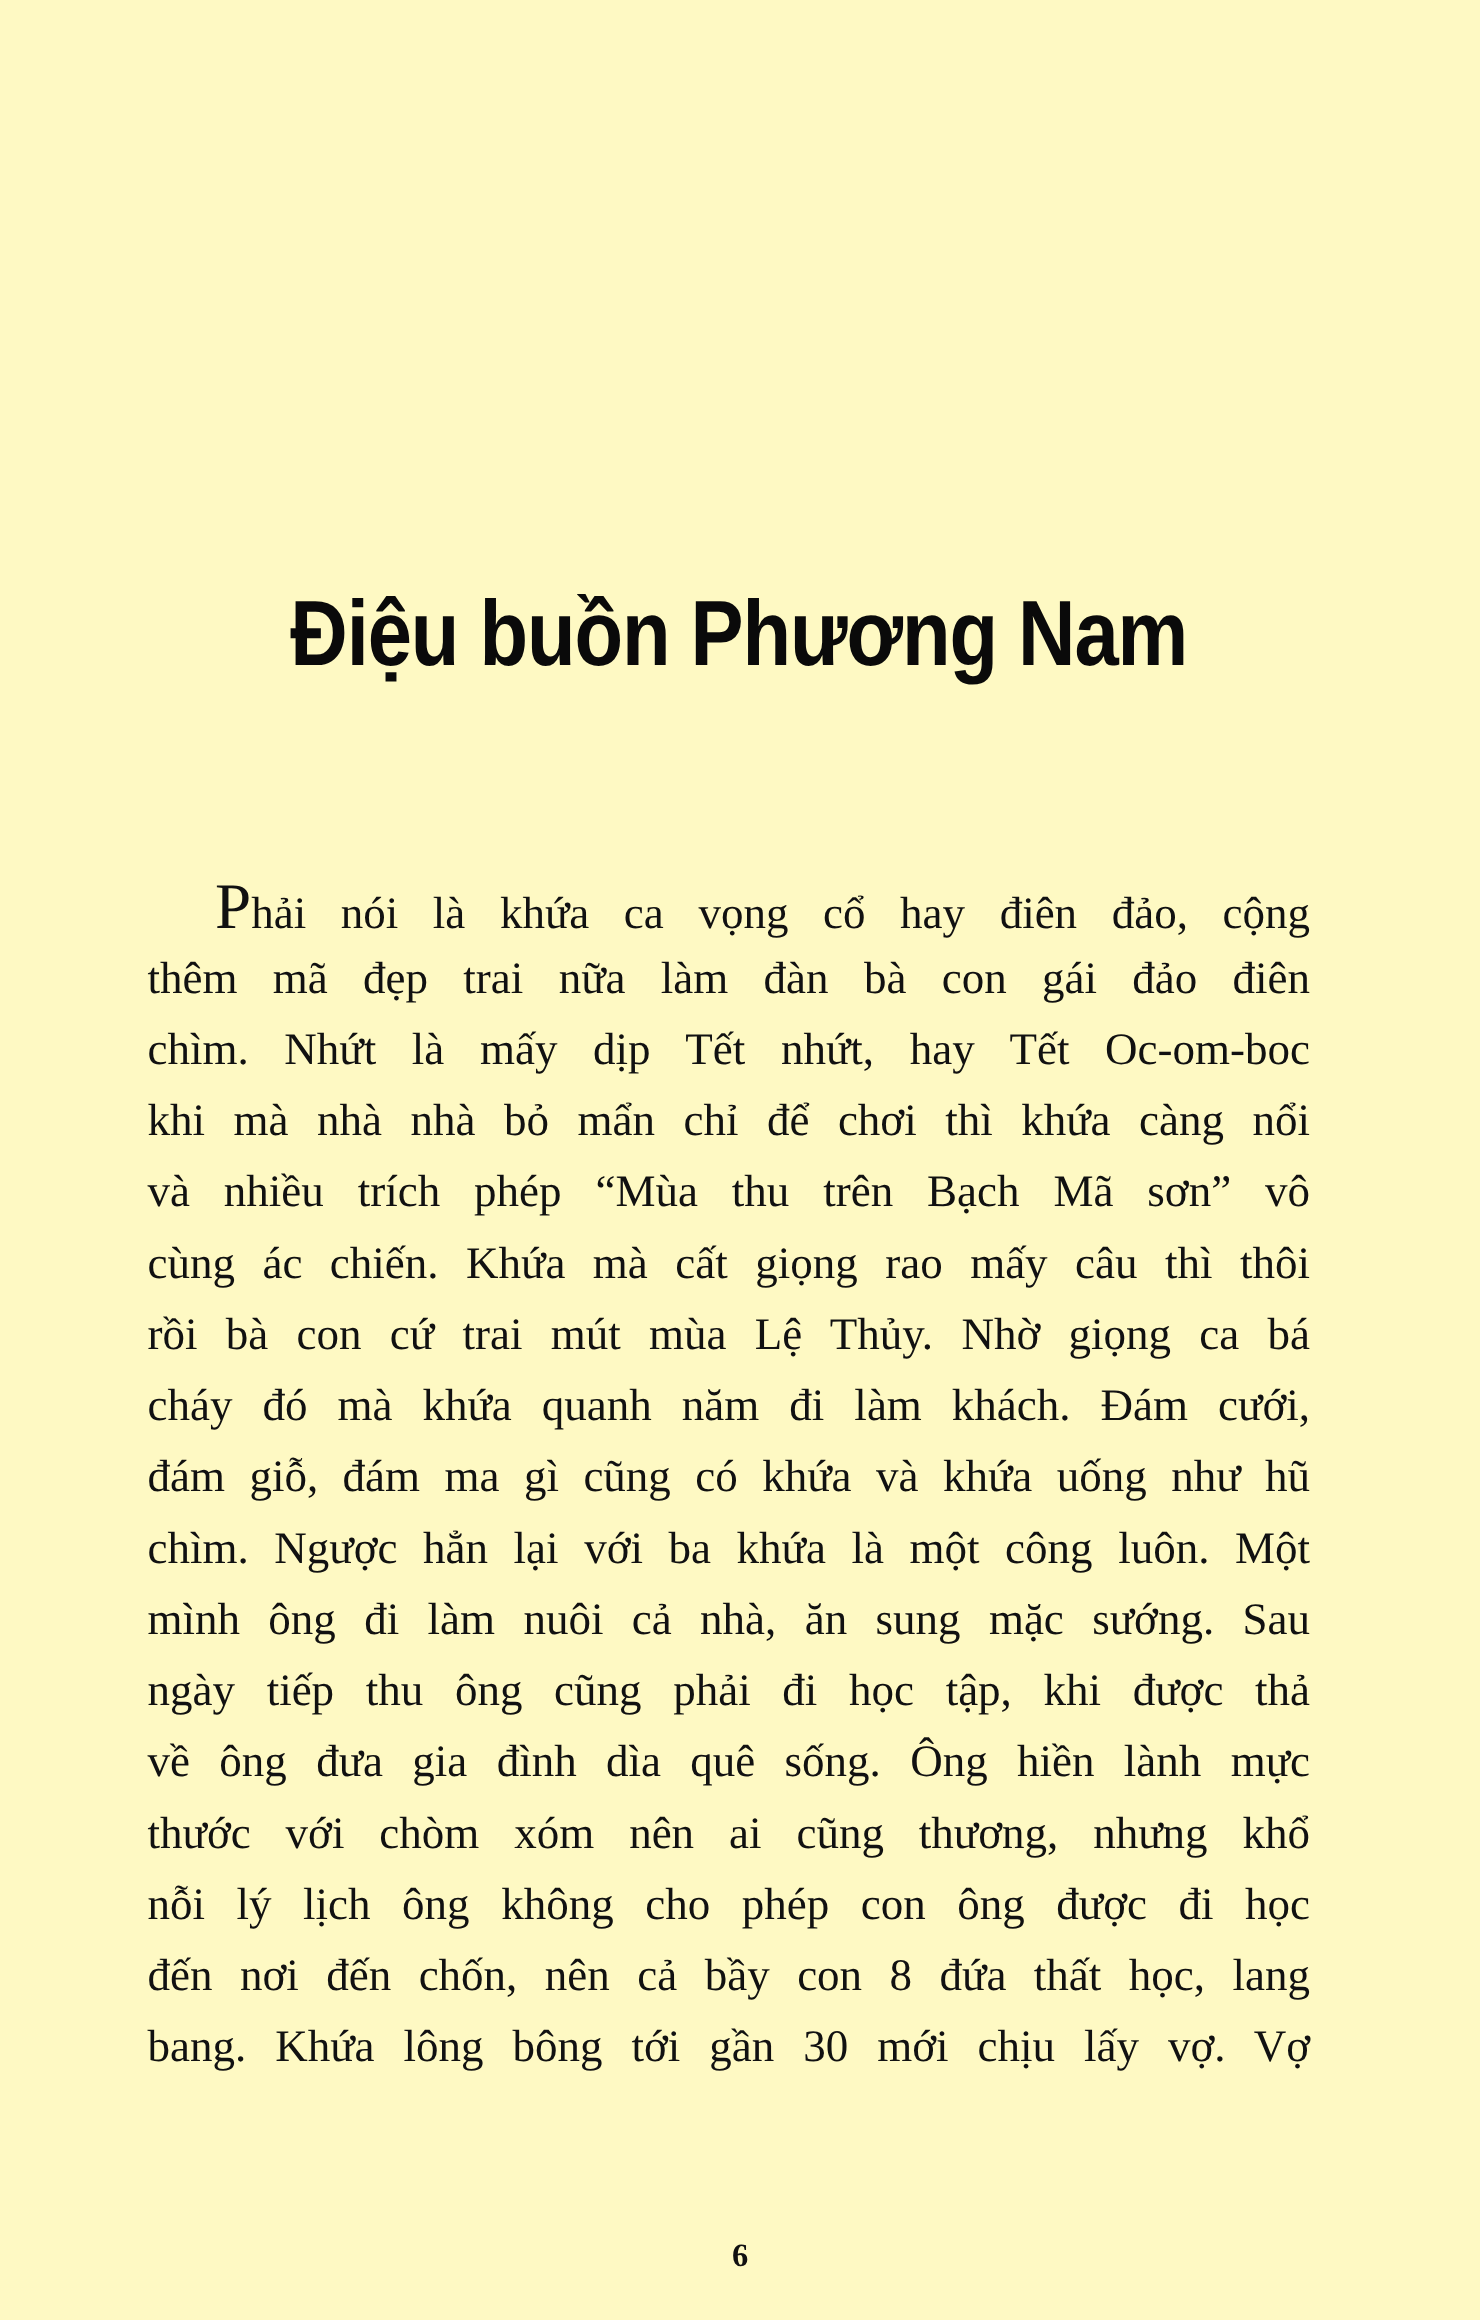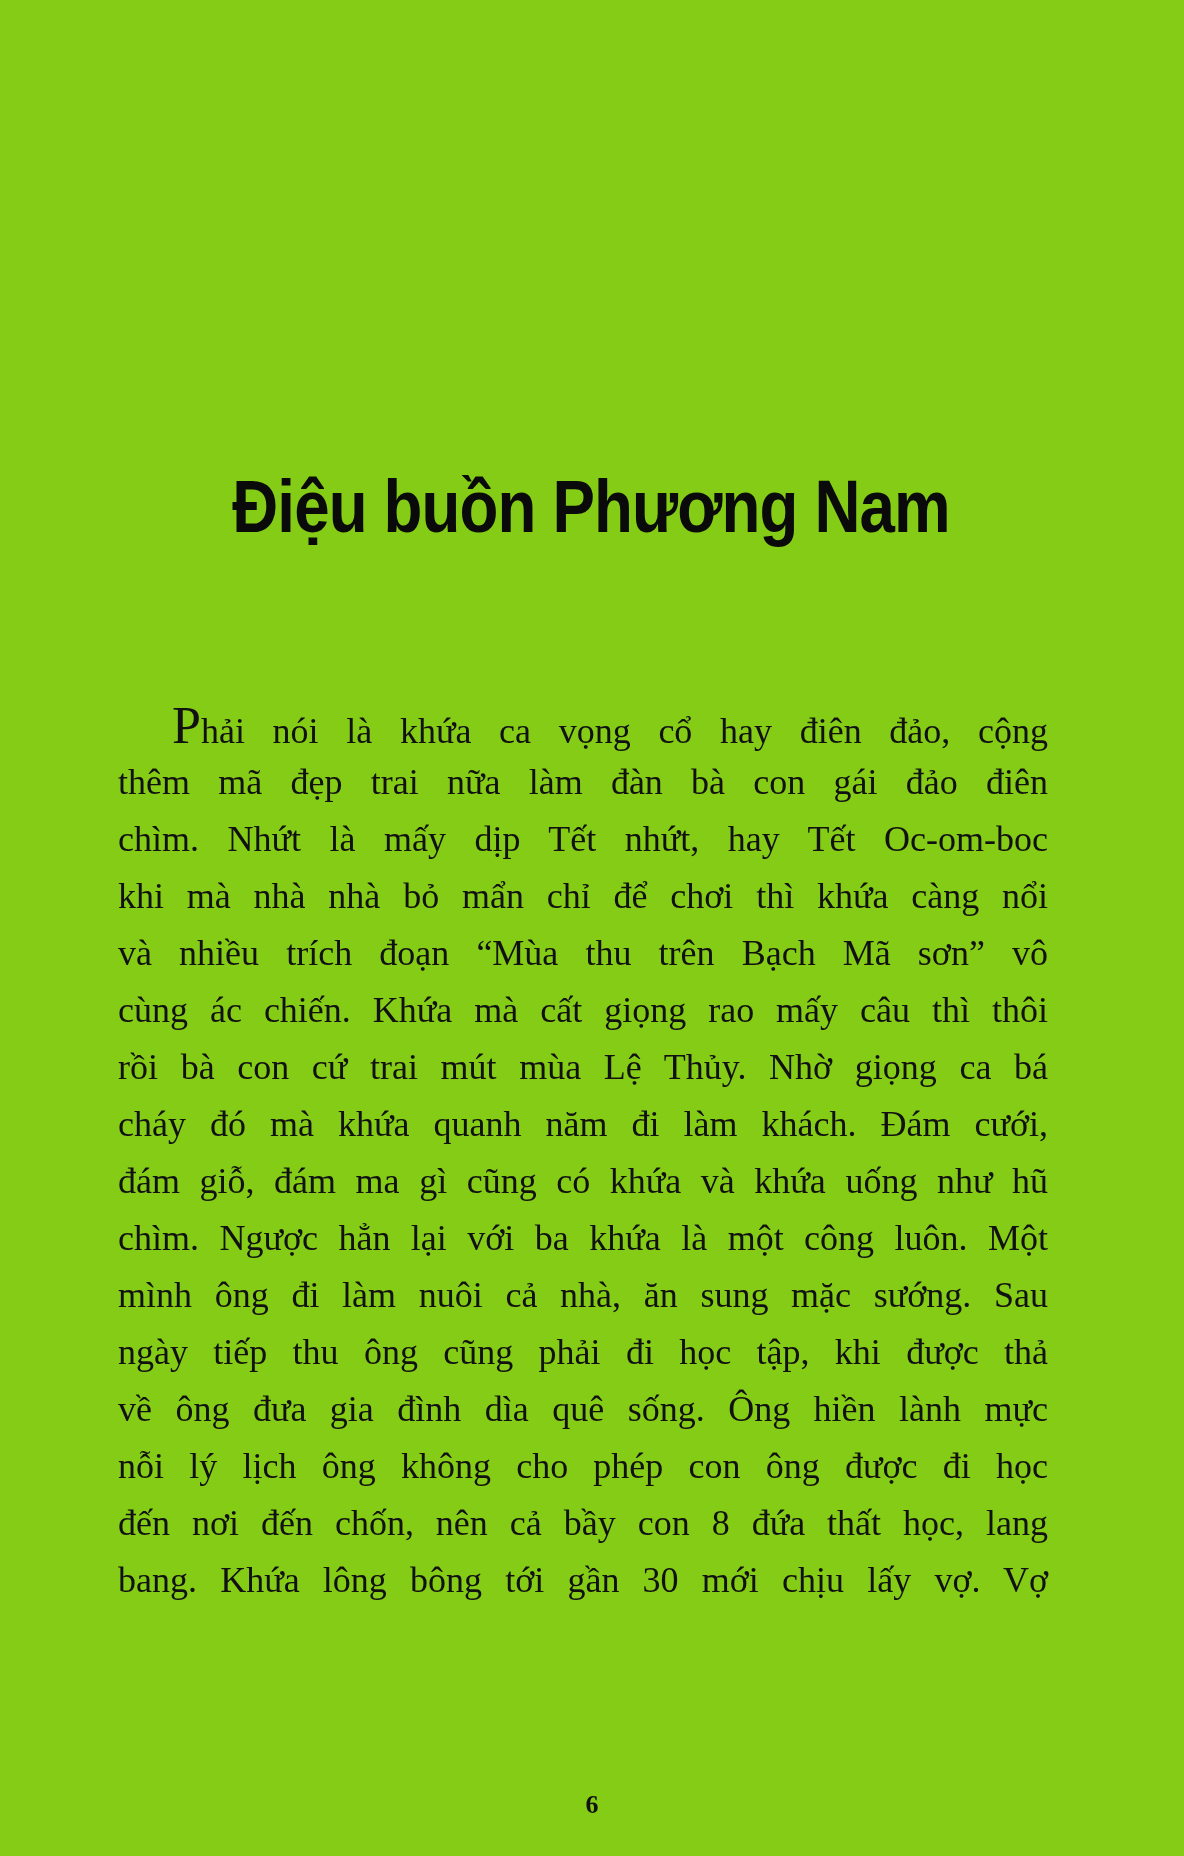--- a/index.html
+++ b/index.html
@@ -13,21 +13,21 @@
       position: relative;
       overflow: hidden;
       color: #111111;
       font-family: "Liberation Serif", "DejaVu Serif", serif;
     }
     .page {
       position: absolute;
       left: 0; top: 0;
       width: 1184px;
       height: 1856px;
-      background: #84cc16;
+      background: #fef9c3;
     }
     .chapter-title {
       position: absolute;
       left: 0;
       width: 1184px;
       top: 462px;
       text-align: center;
       font-family: "Liberation Sans", "DejaVu Sans", sans-serif;
       font-weight: bold;
       font-size: 74px;
@@ -95,28 +95,29 @@
 
   <div class="ghost"></div>
 
   <h1 class="chapter-title">Điệu buồn Phương Nam</h1>
 
   <div class="body-text">
     <span class="line"><span class="indent"></span><span class="dropcap">P</span><span>hải nói là khứa ca vọng cổ hay điên đảo, cộng</span></span>
     <span class="line">thêm mã đẹp trai nữa làm đàn bà con gái đảo điên</span>
     <span class="line">chìm. Nhứt là mấy dịp Tết nhứt, hay Tết Oc-om-boc</span>
     <span class="line">khi mà nhà nhà bỏ mẩn chỉ để chơi thì khứa càng nổi</span>
-    <span class="line">và nhiều trích đoạn “Mùa thu trên Bạch Mã sơn” vô</span>
+    <span class="line">và nhiều trích phép “Mùa thu trên Bạch Mã sơn” vô</span>
     <span class="line">cùng ác chiến. Khứa mà cất giọng rao mấy câu thì thôi</span>
     <span class="line">rồi bà con cứ trai mút mùa Lệ Thủy. Nhờ giọng ca bá</span>
     <span class="line">cháy đó mà khứa quanh năm đi làm khách. Đám cưới,</span>
     <span class="line">đám giỗ, đám ma gì cũng có khứa và khứa uống như hũ</span>
     <span class="line">chìm. Ngược hẳn lại với ba khứa là một công luôn. Một</span>
     <span class="line">mình ông đi làm nuôi cả nhà, ăn sung mặc sướng. Sau</span>
     <span class="line">ngày tiếp thu ông cũng phải đi học tập, khi được thả</span>
     <span class="line">về ông đưa gia đình dìa quê sống. Ông hiền lành mực</span>
+    <span class="line">thước với chòm xóm nên ai cũng thương, nhưng khổ</span>
     <span class="line">nỗi lý lịch ông không cho phép con ông được đi học</span>
     <span class="line">đến nơi đến chốn, nên cả bầy con 8 đứa thất học, lang</span>
     <span class="line last">bang. Khứa lông bông tới gần 30 mới chịu lấy vợ. Vợ</span>
   </div>
 
   <div class="page-number">6</div>
 </div>
 
 </body></html>

